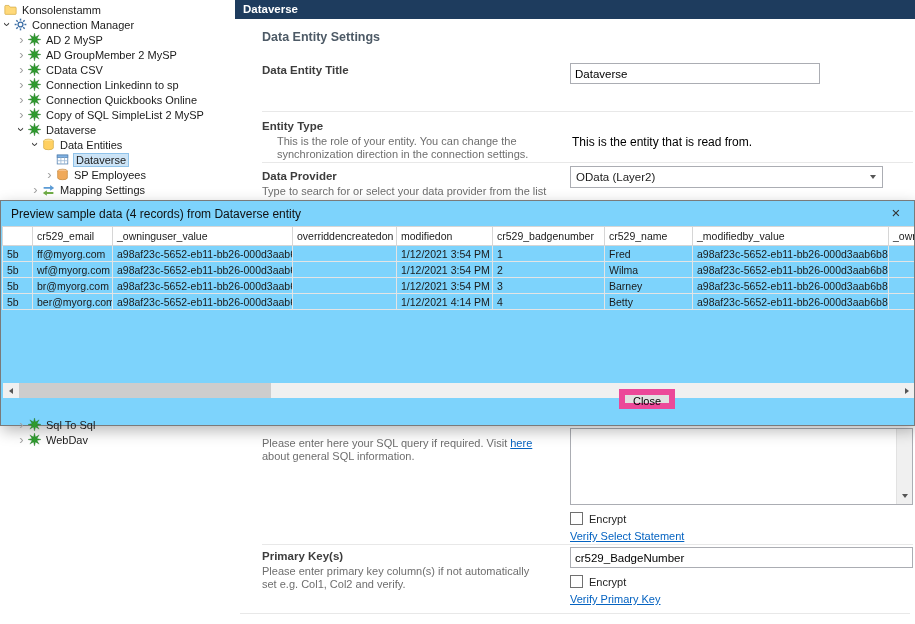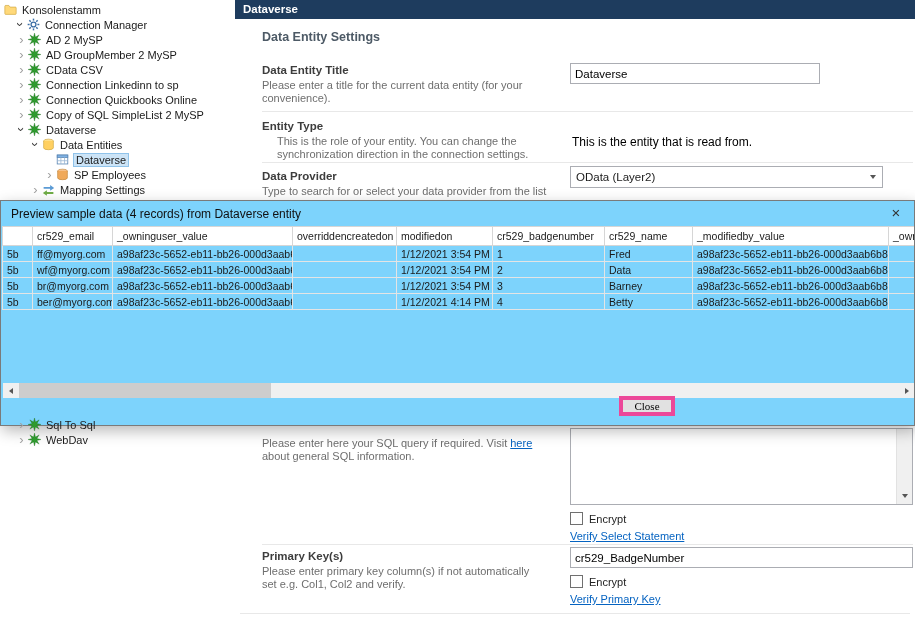--- a/index.html
+++ b/index.html
@@ -10,21 +10,21 @@
   
   .tree{position:absolute;left:0;top:0;width:235px;height:624px;background:#fff;padding-top:2px;z-index:1;}
   .tree-bottom{position:absolute;left:0;top:417px;width:235px;z-index:30;}
   .trow{display:flex;align-items:center;height:15px;white-space:nowrap;cursor:default;}
   .chev{flex:0 0 11px;width:11px;text-align:center;font-size:13px;line-height:13px;color:#a0a0a0;}
   .chev.exp{transform:rotate(90deg);color:#3c3c3c;}
   .ticon{flex:0 0 15px;width:15px;height:14px;display:flex;align-items:center;justify-content:center;margin-right:4px;}
   .ticon svg{width:13px;height:13px;display:block;}
   .tlabel{font-size:11px;}
   .trow.sel .tlabel{background:#cce4f7;outline:1px solid #90c3ea;padding:0 2px;}
-  .l0{padding-left:3px}.l1{padding-left:15px}.l2{padding-left:16px}.l3{padding-left:30px}.l4{padding-left:44px}
+  .l0{padding-left:3px}.l1{padding-left:2px}.l2{padding-left:16px}.l3{padding-left:30px}.l4{padding-left:44px}
 
   
   .main{position:absolute;left:235px;top:0;width:680px;height:624px;background:#fff;z-index:1;}
   .main-header{position:absolute;left:0;top:0;width:680px;height:19px;background:#1e3c5e;color:#fff;
     font-weight:bold;font-size:11.5px;line-height:19px;padding-left:8px;}
   .section-title{position:absolute;left:27px;top:30px;font-size:12.5px;font-weight:bold;color:#4d5a66;}
   .flabel{position:absolute;font-weight:bold;font-size:11.5px;color:#3d3d3d;}
   .fdesc{position:absolute;color:#6e6e6e;font-size:11px;line-height:13px;}
   .fvalue{position:absolute;font-size:12px;color:#000;}
   .tbox{position:absolute;height:21px;border:1px solid #abadb3;background:#fff;font-family:inherit;
@@ -55,22 +55,22 @@
   .tblwrap{position:absolute;left:1px;top:25px;width:912px;height:96px;overflow:hidden;}
   .ptable{border-collapse:collapse;table-layout:fixed;width:970px;font-size:10.5px;}
   .ptable th{border:1px solid #d6d6d6;font-weight:normal;text-align:left;padding:2px 4px;height:19px;
     white-space:nowrap;overflow:hidden;background:#fff;cursor:default;}
   .ptable td{border:1px solid #e4e4e4;padding:1px 4px;height:16px;white-space:nowrap;overflow:hidden;}
   .hscroll{position:absolute;left:2px;top:182px;width:911px;height:15px;background:#f0f0f0;}
   .harrow{position:absolute;top:0;width:15px;height:15px;display:flex;align-items:center;justify-content:center;cursor:pointer;}
   .harrow.left{left:0;}
   .harrow.right{right:0;}
   .hthumb{position:absolute;left:16px;top:0;width:252px;height:15px;background:#cdcdcd;cursor:pointer;}
-  .dlg-btn{position:absolute;left:618px;top:195px;width:56px;height:20px;background:#e1e1e1;border:4px solid #ec4899;
-    font-family:Liberation Serif, serif;font-size:11px;color:#000;cursor:pointer;}
+  .dlg-btn{position:absolute;left:618px;top:188px;width:56px;height:20px;background:#e1e1e1;border:6px solid #ec4899;
+    font-family:Liberation Sans, sans-serif;font-size:11px;color:#000;cursor:pointer;}
 </style>
 </head>
 <body>
 
 <div class="screen">
 
   <div class="tree">
 
     <div class="trow l0">
       <span class="ticon">
@@ -238,21 +238,20 @@
         </span>
       <span class="tlabel">WebDav</span>
     </div>
   </div>
 
   <div class="main">
     <div class="main-header">Dataverse</div>
     <div class="section-title">Data Entity Settings</div>
 
     <div class="flabel" style="left:27px;top:64px;">Data Entity Title</div>
-    <div class="fdesc" style="left:27px;top:79px;width:275px;">Please enter a title for the current data entity (for your convenience).</div>
     <input class="tbox" style="left: 335px; top: 63px; width: 250px;" value="Dataverse">
     <div class="sep" style="top:111px;"></div>
 
     <div class="flabel" style="left:27px;top:120px;">Entity Type</div>
     <div class="fdesc" style="left:27px;top:135px;width:285px;margin-left:15px;">This is the role of your entity. You can change the synchronization direction in the connection settings.</div>
     <div class="fvalue" style="left:337px;top:135px;">This is the entity that is read from.</div>
     <div class="sep" style="top:162px;"></div>
 
     <div class="flabel" style="left:27px;top:170px;">Data Provider</div>
     <div class="fdesc" style="left:27px;top:185px;width:285px;">Type to search for or select your data provider from the list of installed drivers.</div>
@@ -335,21 +334,21 @@
             <td>a98af23c-5652-eb11-bb26-000d3aab6b87</td>
             <td></td>
           </tr>
           <tr>
             <td>5b</td>
             <td>wf@myorg.com</td>
             <td>a98af23c-5652-eb11-bb26-000d3aab6b87</td>
             <td></td>
             <td>1/12/2021 3:54 PM</td>
             <td>2</td>
-            <td>Data</td>
+            <td>Wilma</td>
             <td>a98af23c-5652-eb11-bb26-000d3aab6b87</td>
             <td></td>
           </tr>
           <tr>
             <td>5b</td>
             <td>br@myorg.com</td>
             <td>a98af23c-5652-eb11-bb26-000d3aab6b87</td>
             <td></td>
             <td>1/12/2021 3:54 PM</td>
             <td>3</td>

